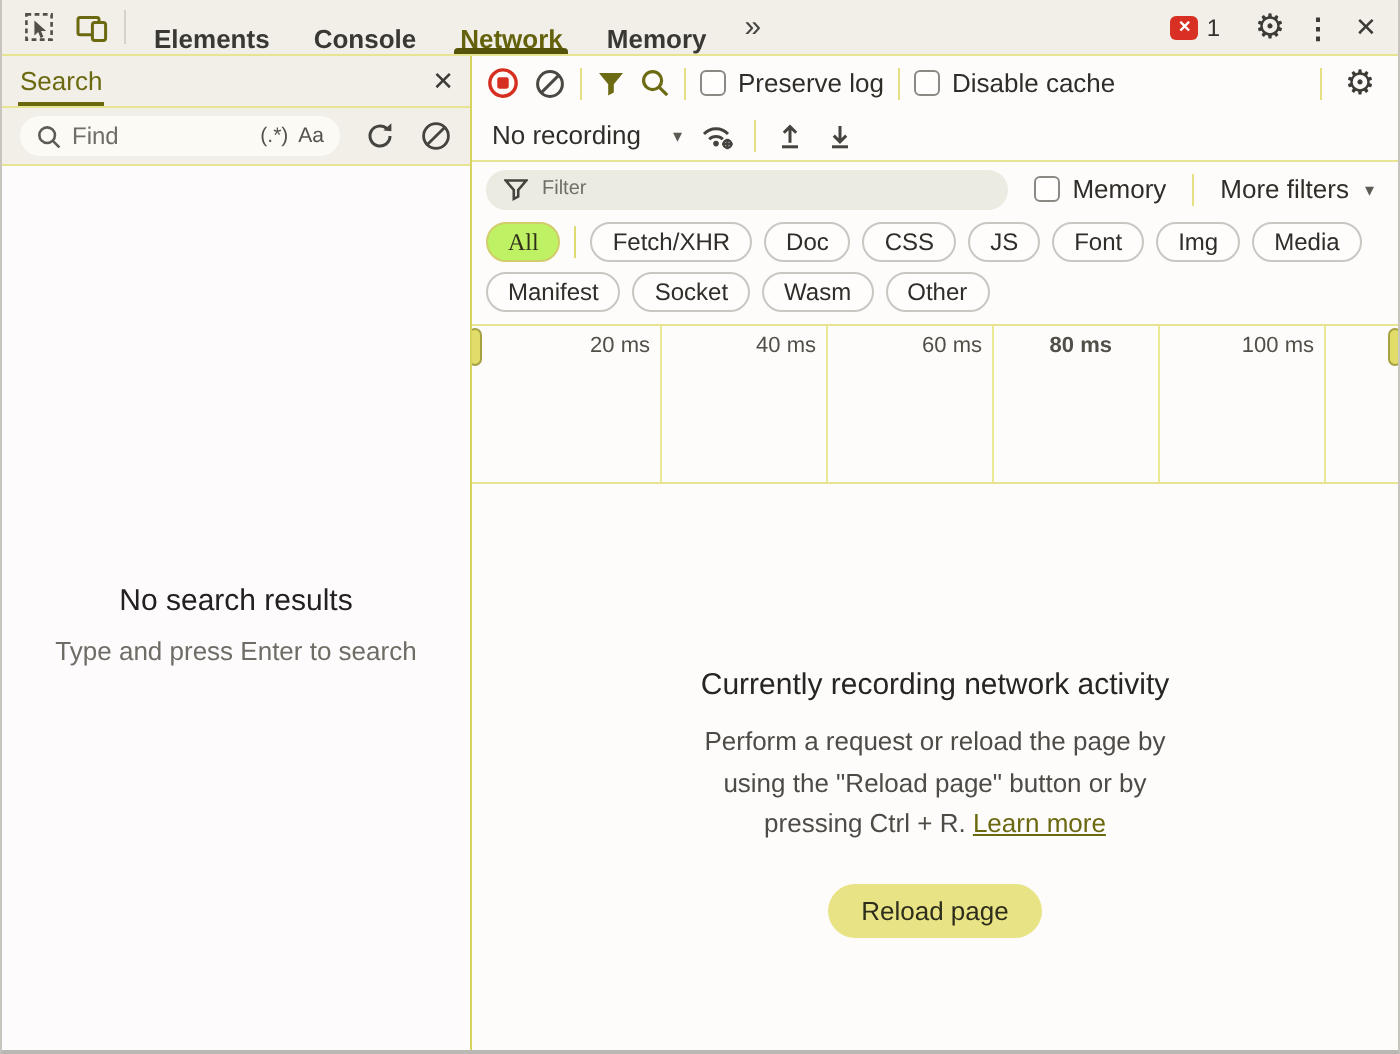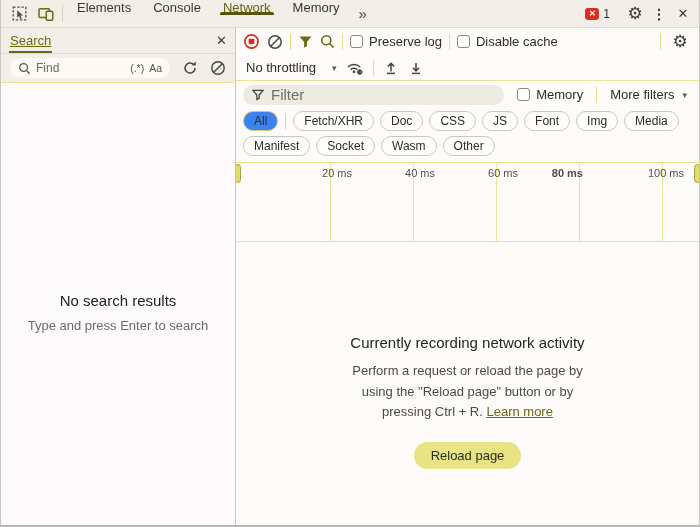--- a/index.html
+++ b/index.html
@@ -12,21 +12,21 @@
   }
 
   
   .topbar {
     height:28px; background:#f1efe7; border-bottom:1px solid #e7e494;
     display:flex; align-items:stretch; padding-left:6px; font-size:13px; color:#3a3833;
   }
   .tb-icon { width:26px; display:flex; align-items:center; justify-content:center; cursor:pointer; }
   .vdiv { width:1px; background:#d5d2c6; margin:5px 3px; }
   .vdiv.yellow { background:#e5e183; }
-  .tabs { display:flex; align-items:flex-start; }
+  .tabs { display:flex; align-items:flex-end;font-weight:bold; }
   .tab { padding:0 11px; display:flex; align-items:center; position:relative; cursor:pointer; color:#3a3833; }
   .tab.selected { color:#64620d; }
   .tab.selected::after {
     content:""; position:absolute; left:8px; right:8px; bottom:0; height:3px;
     background:#56540a; border-radius:2px 2px 0 0;
   }
   .more-tabs { display:flex; align-items:center; padding:0 8px; font-size:15px; color:#47453f; cursor:pointer; }
   .topbar-right { margin-left:auto; display:flex; align-items:center; padding-right:4px; }
   .err-group { display:flex; align-items:center; gap:4px; padding:0 6px; cursor:pointer; }
   .err-badge {
@@ -42,21 +42,21 @@
   .glyph-x { font-size:13px; }
 
   
   .body { display:flex; height:499px; }
   .left-panel { width:235px; border-right:1px solid #d7d35f; display:flex; flex-direction:column; background:#fdfbfb; }
 
   .search-header {
     height:26px; background:#f1efe7; border-bottom:1px solid #e7e494;
     display:flex; align-items:stretch; padding:0 8px; font-size:13px;
   }
-  .search-title { color:#6b690f; display:flex; align-items:center; position:relative; padding:0 1px;text-decoration:underline; }
+  .search-title { color:#6b690f; display:flex; align-items:center; position:relative; padding:0 1px; }
   .search-title::after { content:""; position:absolute; left:0; right:0; bottom:0; height:2px; background:#6b690f; }
   .search-close { margin-left:auto; display:flex; align-items:center; font-size:13px; color:#3d3b35; cursor:pointer; }
 
   .find-row {
     height:29px; background:#f1efe7; border-bottom:1px solid #e7e494;
     display:flex; align-items:center; padding:0 9px; gap:12px;
   }
   .find-pill {
     flex:1; height:20px; background:#fbfaf4; border-radius:10px;
     display:flex; align-items:center; padding:0 8px; gap:5px; min-width:0;
@@ -89,36 +89,36 @@
   .throttle-label { font-size:13px; color:#2f2d28; }
   .caret { font-size:9px; color:#5c5a53; }
 
   .filter-row { height:27px; display:flex; align-items:center; padding:0 7px; gap:13px; }
   .filter-pill {
     flex:1; max-width:266px; height:20px; background:#ecebe1; border-radius:10px;
     display:flex; align-items:center; padding:0 9px; gap:7px;
   }
   .filter-pill input {
     border:none; outline:none; background:transparent; flex:1; min-width:0;
-    font-size:15px; color:#33312c; font-family:"Liberation Sans",sans-serif;
+    font-size:10px; color:#33312c; font-family:"Liberation Sans",sans-serif;
   }
   .filter-pill input::placeholder { color:#6f6d66; }
   .more-filters { display:flex; align-items:center; gap:8px; font-size:13px; color:#2f2d28; cursor:pointer; padding-right:5px; }
 
   .chips { display:flex; flex-wrap:wrap; gap:5px 6px; padding:3px 7px 6px 7px; border-bottom:1px solid #e7e494; }
   .chip {
     height:20px; line-height:18px; padding:0 10px; font-size:12px; color:#2e2d28;
     border:1px solid #c9c7c1; border-radius:10px; background:#fefdfc; cursor:pointer; white-space:nowrap;
   }
-  .chip.selected { background:#3b82f6; border-color:#d2cd6b; color:#302f1a; }
+  .chip.selected { background:#bef264; border-color:#d2cd6b; color:#302f1a;font-family:Liberation Serif, serif; }
   .chip-divider { width:1px; background:#ddd973; margin:2px 1px; }
 
   .timeline { position:relative; height:79px; border-bottom:1px solid #e7e494; overflow:hidden; background:#fdfcfb; }
   .gridline { position:absolute; top:0; bottom:0; width:1px; background:#eae892; }
-  .tick { position:absolute; top:4px; transform:translateX(-100%); padding-right:5px; font-size:11px; color:#514f48; white-space:nowrap;margin-left:27px; }
+  .tick { position:absolute; top:4px; transform:translateX(-100%); padding-right:5px; font-size:11px; color:#514f48; white-space:nowrap; }
   .tl-handle { position:absolute; top:1px; width:7px; height:19px; background:#e2dc68; border:1px solid #a6a242; border-radius:4px; cursor:ew-resize; }
   .tl-handle.left { left:-2px; }
   .tl-handle.right { right:-2px; }
 
   .empty-state { flex:1; display:flex; flex-direction:column; align-items:center; justify-content:center; padding-top:34px; text-align:center; }
   .es-title { font-size:15px; font-weight:500; color:#262522; margin-bottom:10px; }
   .es-para { font-size:13px; color:#4d4b46; line-height:1.6; }
   .es-para .line { display:block; }
   .learn-more { color:#6b690f; text-decoration:underline; cursor:pointer; }
   .reload-btn {
@@ -250,21 +250,21 @@
           <span class="checkbox"></span>
           <span class="chk-label">Disable cache</span>
         </span>
         <span class="spacer"></span>
         <span class="tdiv"></span>
         <span class="glyph-btn glyph-gear">⚙</span>
       </div>
 
       <div class="nt-row2">
         <span class="throttle">
-          <span class="throttle-label">No throttling</span>
+          <span class="throttle-label">No recording</span>
           <span class="caret">▾</span>
         </span>
         <span class="icon-btn">
           <svg width="18" height="16" viewBox="0 0 18 16">
             <path d="M2 7 a8.2 8.2 0 0 1 12 0" fill="none" stroke="#45433d" stroke-width="1.5"></path>
             <path d="M4.6 9.6 a4.8 4.8 0 0 1 6.8 0" fill="none" stroke="#45433d" stroke-width="1.5"></path>
             <circle cx="8" cy="11.8" r="1.4" fill="#45433d"></circle>
             <circle cx="13.7" cy="12" r="1.9" fill="none" stroke="#45433d" stroke-width="1.3"></circle>
             <line x1="13.7" y1="9.4" x2="13.7" y2="14.6" stroke="#45433d" stroke-width="1.2"></line>
             <line x1="11.1" y1="12" x2="16.3" y2="12" stroke="#45433d" stroke-width="1.2"></line>

